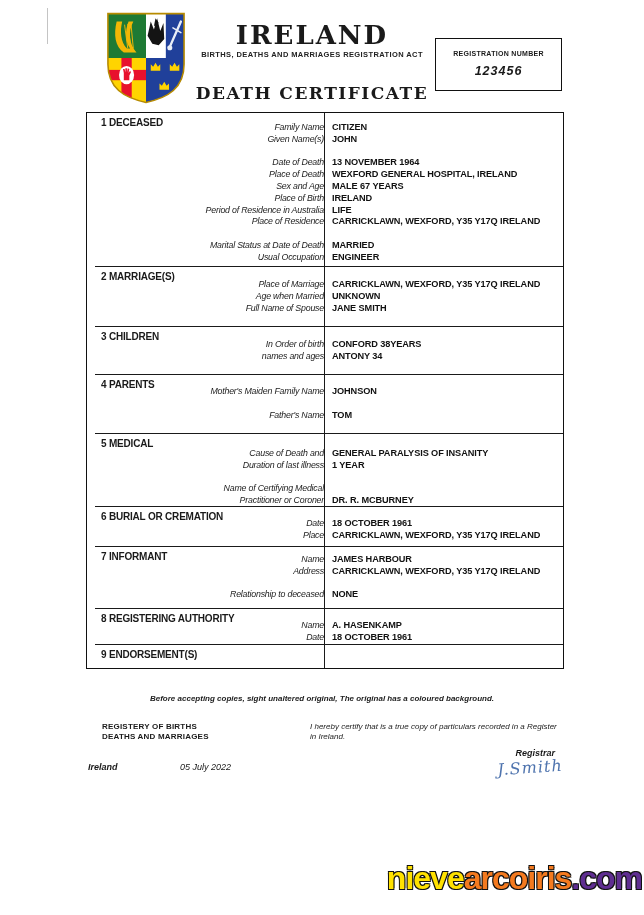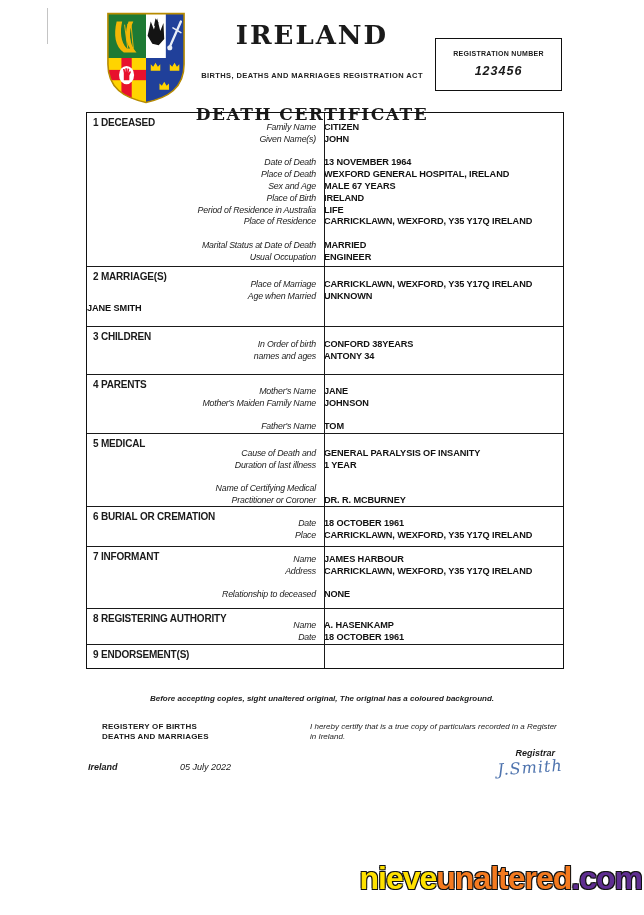--- a/index.html
+++ b/index.html
@@ -4,32 +4,32 @@
 <style>
   html,body { margin:0; padding:0; background:#ffffff; }
   body { width:644px; height:915px; position:relative; overflow:hidden;
          font-family:"Liberation Sans", sans-serif; color:#1a1a1a; }
 
   
   .artifact-line { position:absolute; left:47px; top:8px; width:1px; height:36px; background:#c4c4c4; }
   .arms { position:absolute; left:106px; top:12px; width:80px; height:92px; }
   .title-block { position:absolute; left:188px; top:20px; width:248px; text-align:center; }
   .country-title { font-size:26px; font-weight:700; letter-spacing:2px; font-family:"DejaVu Serif", serif; }
-  .act-line { font-size:7.5px; font-weight:600; letter-spacing:.4px; margin-top:21px; color:#222; }
+  .act-line { font-size:7.5px; font-weight:600; letter-spacing:.4px; margin-top:0; color:#222; }
   .doc-title { font-size:17px; font-weight:700; letter-spacing:1.5px; margin-top:24px; font-family:"DejaVu Serif", serif; }
   .reg-box { position:absolute; left:435px; top:38px; width:127px; height:53px;
              border:1.5px solid #111; box-sizing:border-box; text-align:center; }
   .reg-label { font-size:7px; font-weight:600; letter-spacing:.3px; margin-top:11px; }
   .reg-number { font-size:12.5px; font-style:italic; font-weight:600; margin-top:7px; letter-spacing:1px; }
 
   
   .cert-table { position:absolute; left:86px; top:112px; width:478px; height:557px;
                 border:1.5px solid #111; box-sizing:border-box; }
   .divider { position:absolute; top:0; bottom:0; left:237px; width:1.3px; background:#1a1a1a; }
-  .section { position:relative; border-top:1.3px solid #1a1a1a; box-sizing:border-box; }
+  .section { position:relative; border-top:1.3px solid #1a1a1a; box-sizing:border-box;margin-left:8px; }
   .section.first { border-top:none; }
   .sec-title { position:absolute; top:4px; left:6px; font-weight:700; font-size:10px; letter-spacing:-.2px; white-space:nowrap; }
   .rows { position:absolute; left:0; right:0; }
   .row { display:flex; height:11.8px; line-height:11.8px; }
   .lbl { width:229px; text-align:right; padding-right:8px; font-style:italic; font-size:8.8px; color:#222;
          letter-spacing:-.2px; white-space:nowrap; }
   .val { font-weight:700; font-size:9.2px; color:#111; letter-spacing:-.1px; white-space:nowrap; }
 
   
   .notice { position:absolute; left:0; top:694px; width:644px; text-align:center;
@@ -167,44 +167,41 @@
         <div class="rows" style="top: 12px;">
           <div class="row">
             <div class="lbl">Place of Marriage</div>
             <div class="val">CARRICKLAWN, WEXFORD, Y35 Y17Q IRELAND</div>
           </div>
           <div class="row">
             <div class="lbl">Age when Married</div>
             <div class="val">UNKNOWN</div>
           </div>
           <div class="row">
+            <div class="lbl">Full Name of Spouse</div>
             <div class="val">JANE SMITH</div>
           </div>
         </div>
       </div>
       <div class="section" style="height: 48px;">
         <div class="sec-title">3 CHILDREN</div>
         <div class="rows" style="top: 12px;">
           <div class="row">
             <div class="lbl">In Order of birth</div>
             <div class="val">CONFORD 38YEARS</div>
           </div>
           <div class="row">
             <div class="lbl">names and ages</div>
             <div class="val">ANTONY 34</div>
           </div>
         </div>
       </div>
       <div class="section" style="height: 59px;">
         <div class="sec-title">4 PARENTS</div>
         <div class="rows" style="top: 11px;">
-          <div class="row">
-            <div class="lbl">Mother's Name</div>
-            <div class="val">JANE</div>
-          </div>
           <div class="row">
             <div class="lbl">Mother's Maiden Family Name</div>
             <div class="val">JOHNSON</div>
           </div>
           <div class="row spacer"></div>
           <div class="row">
             <div class="lbl">Father's Name</div>
             <div class="val">TOM</div>
           </div>
         </div>
@@ -292,14 +289,14 @@
 
 <div class="certify">I hereby certify that is a true copy of particulars recorded in a Register in Ireland.</div>
 
 <div class="registrar">Registrar</div>
 <div class="signature" id="signature" style="color: rgb(79, 116, 174);">J.Smith</div>
 
 <div class="foot-country">Ireland</div>
 <div class="foot-date">05 July 2022</div>
 
 <div class="watermark">
-  <span class="wm1" id="wm1" style="color: rgb(255, 225, 0);">nieve</span><span class="wm2" id="wm2" style="color: rgb(244, 122, 31);">unaltered</span><span class="wm3" id="wm3" style="color: rgb(95, 46, 145);">.com</span>
+  <span class="wm1" id="wm1" style="color: rgb(255, 225, 0);">nieve</span><span class="wm2" id="wm2" style="color: rgb(244, 122, 31);">arcoiris</span><span class="wm3" id="wm3" style="color: rgb(95, 46, 145);">.com</span>
 </div>
 
 </body></html>

